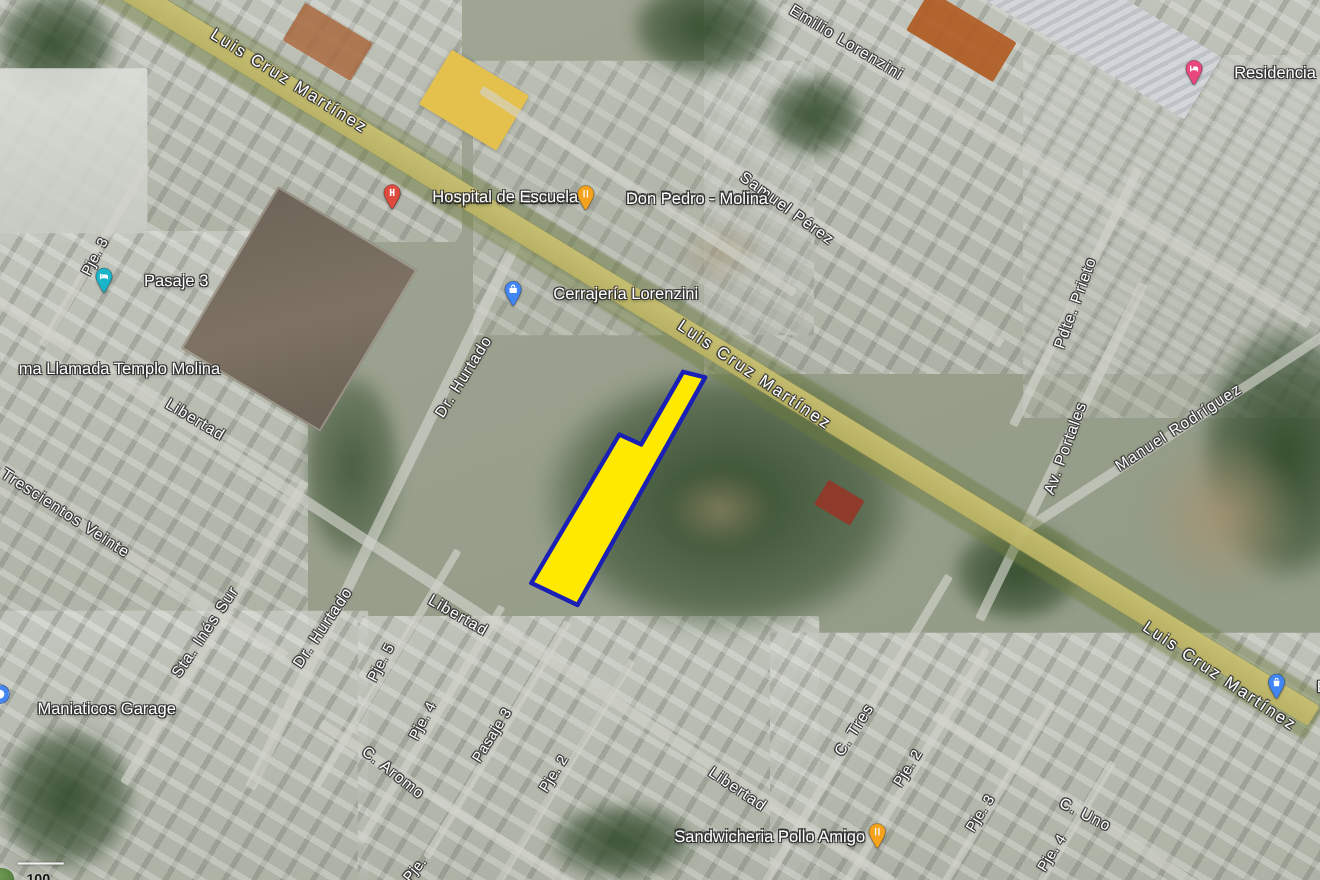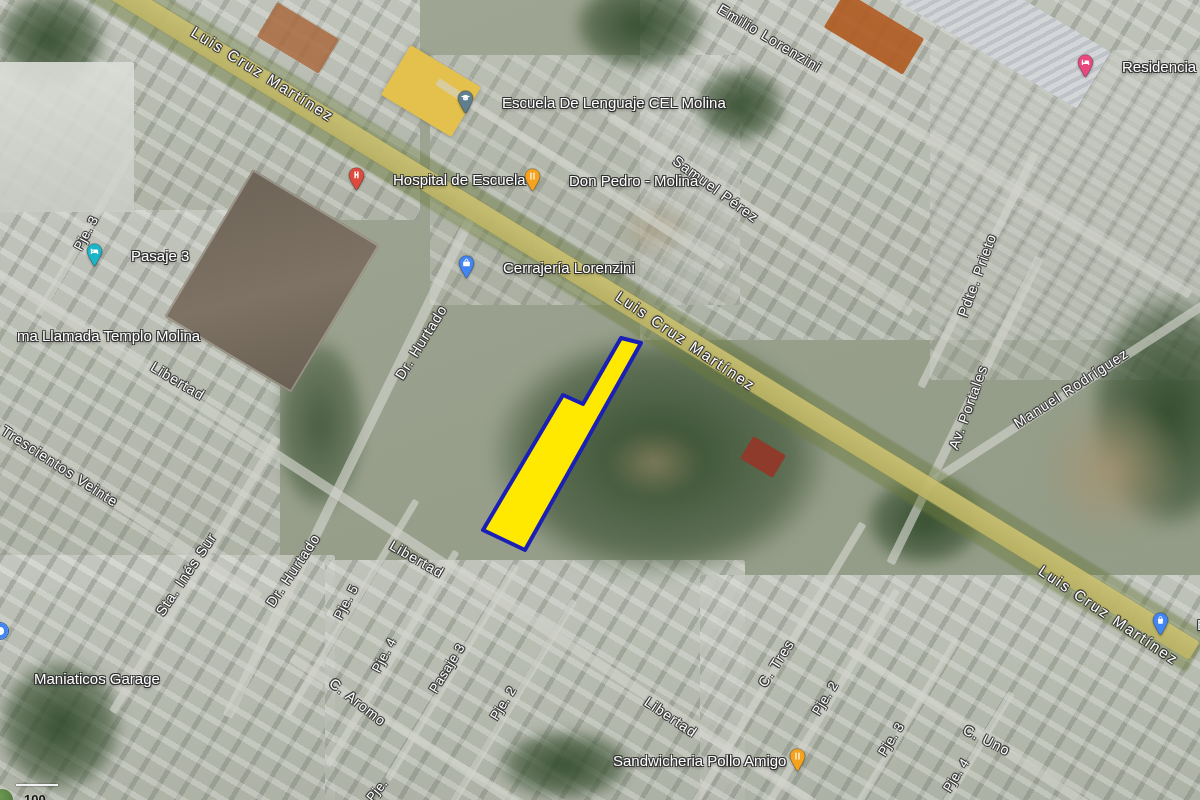--- a/index.html
+++ b/index.html
@@ -144,30 +144,20 @@
   <div class="sl sm" style="--r:-58deg;left:447px;top:668px;">Pasaje 3</div>
   <div class="sl sm" style="--r:-58deg;left:503px;top:703px;">Pje. 2</div>
   <div class="sl sm" style="--r:-50deg;left:377px;top:790px;">Pje.</div>
   <div class="sl" style="--r:34deg;left:671px;top:717px;">Libertad</div>
   <div class="sl" style="--r:-57deg;left:776px;top:663px;">C. Tres</div>
   <div class="sl sm" style="--r:-58deg;left:825px;top:698px;">Pje. 2</div>
   <div class="sl sm" style="--r:-58deg;left:891px;top:739px;">Pje. 3</div>
   <div class="sl" style="--r:27deg;left:987px;top:740px;">C. Uno</div>
   <div class="sl sm" style="--r:-58deg;left:956px;top:775px;">Pje. 4</div>
 
-  <div class="poi" style="left:457px;top:90px;">
-    <span class="pin" style="color:#5F7F8E;">
-      <svg viewBox="0 0 24 34">
-          <path d="M12 1C6.2 1 1.5 5.7 1.5 11.5 1.5 17 7 24.5 10.4 31.2c.7 1.4 2.5 1.4 3.2 0C17 24.5 22.5 17 22.5 11.5 22.5 5.7 17.8 1 12 1z" fill="currentColor" stroke="rgba(0,0,0,.35)" stroke-width="1"></path>
-          <path d="M12 6.6L5.4 9.3 12 12l6.6-2.7z" fill="#fff"></path>
-          <path d="M8.5 10.7v2.5c0 .9 1.6 1.7 3.5 1.7s3.5-.8 3.5-1.7v-2.5L12 12.1z" fill="#fff" opacity=".92"></path>
-        </svg>
-    </span>
-    <span class="pt">Escuela De Lenguaje CEL Molina</span>
-  </div>
 
   <div class="poi" style="left:348px;top:167px;">
     <span class="pin" style="color:#DF4A3E;">
       <svg viewBox="0 0 24 34">
           <path d="M12 1C6.2 1 1.5 5.7 1.5 11.5 1.5 17 7 24.5 10.4 31.2c.7 1.4 2.5 1.4 3.2 0C17 24.5 22.5 17 22.5 11.5 22.5 5.7 17.8 1 12 1z" fill="currentColor" stroke="rgba(0,0,0,.35)" stroke-width="1"></path>
           <path d="M9 6.5h2.1v3.4h1.8V6.5H15V16h-2.1v-4.1h-1.8V16H9z" fill="#fff"></path>
         </svg>
     </span>
     <span class="pt">Hospital de Escuela</span>
   </div>
@@ -215,21 +205,21 @@
       <svg viewBox="0 0 24 34">
           <path d="M12 1C6.2 1 1.5 5.7 1.5 11.5 1.5 17 7 24.5 10.4 31.2c.7 1.4 2.5 1.4 3.2 0C17 24.5 22.5 17 22.5 11.5 22.5 5.7 17.8 1 12 1z" fill="currentColor" stroke="rgba(0,0,0,.35)" stroke-width="1"></path>
           <path d="M6.8 8.3v7.2h1.7v-1.5h7v1.5h1.7v-4.3a2 2 0 00-2-2h-4.3v2.8H8.5V8.3z" fill="#fff"></path>
         </svg>
     </span>
     <span class="pt">Residencia de</span>
   </div>
 
 
   <div id="maniaticos-pin-frag"></div>
-  <div class="poi" style="left:9px;top:670px;">
+  <div class="poi" style="left:9px;top:636px;">
     <span class="pt">Maniaticos Garage</span>
   </div>
 
   <div class="poi" style="left:588px;top:748px;">
     <span class="pt">Sandwicheria Pollo Amigo</span>
     <span class="pin" style="color:#F5A31C;">
       <svg viewBox="0 0 24 34">
           <path d="M12 1C6.2 1 1.5 5.7 1.5 11.5 1.5 17 7 24.5 10.4 31.2c.7 1.4 2.5 1.4 3.2 0C17 24.5 22.5 17 22.5 11.5 22.5 5.7 17.8 1 12 1z" fill="currentColor" stroke="rgba(0,0,0,.35)" stroke-width="1"></path>
           <rect x="9" y="6.5" width="1.7" height="10" rx=".8" fill="#fff"></rect>
           <rect x="13.3" y="6.5" width="1.7" height="10" rx=".8" fill="#fff"></rect>

